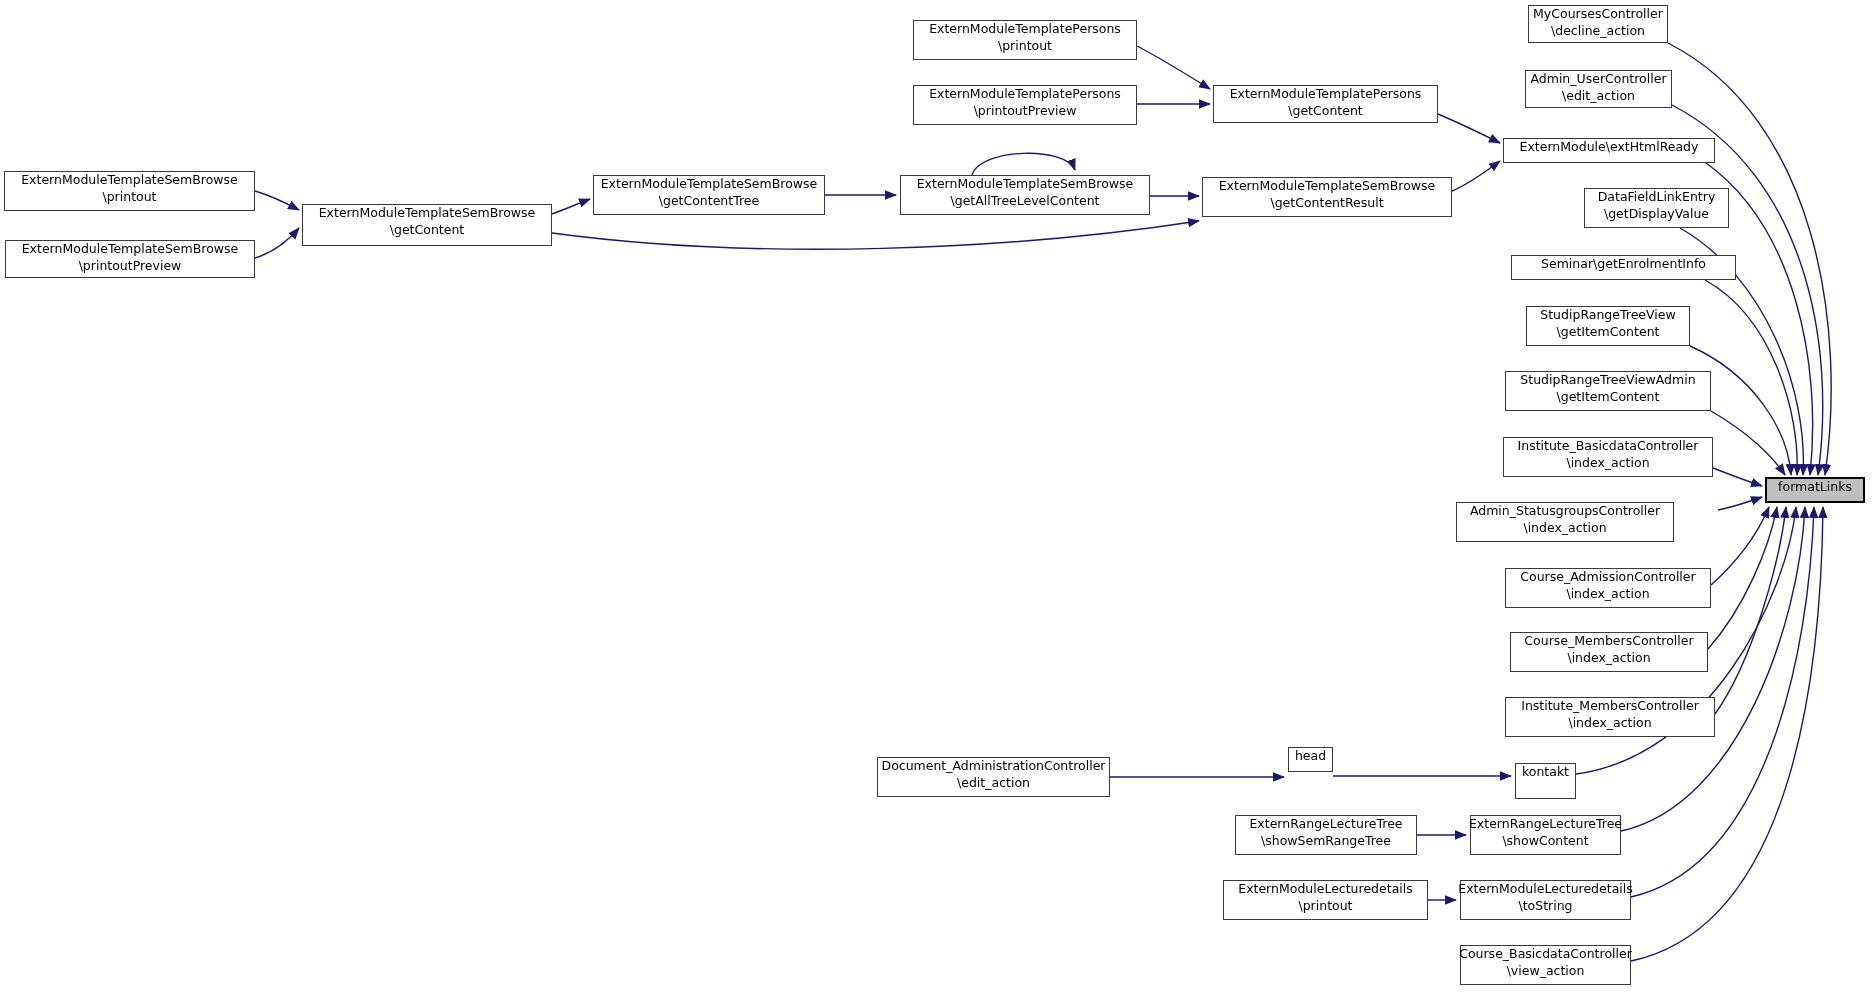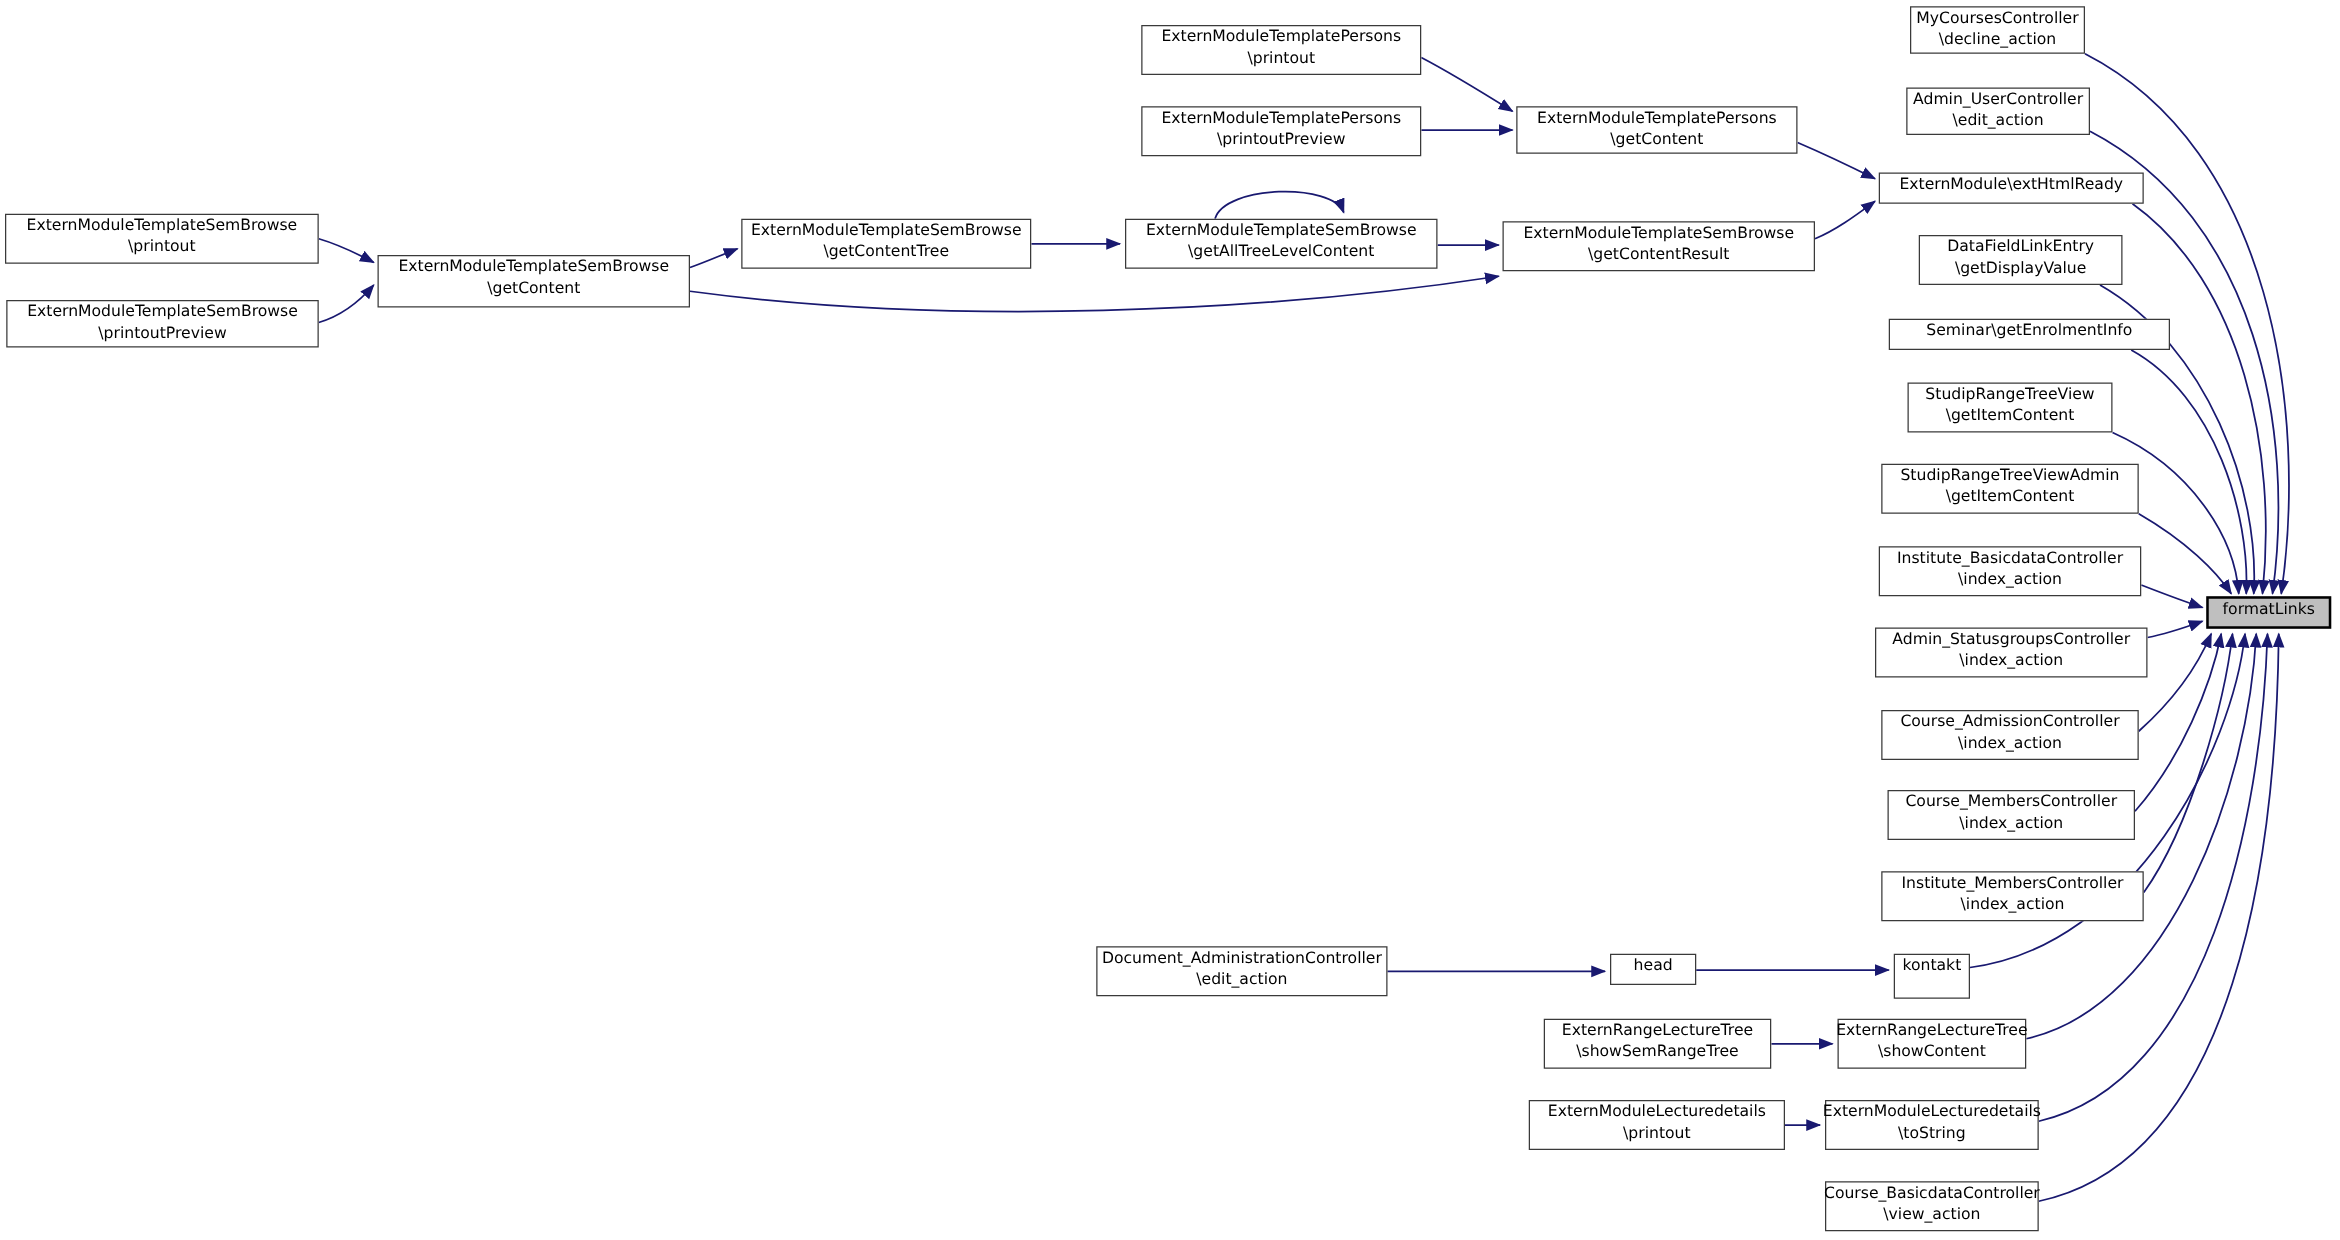--- a/index.html
+++ b/index.html
@@ -95,40 +95,40 @@
       <span>ExternModuleTemplatePersons
 \printoutPreview</span>
     </div>
   <div class="node" style="left:1213px;top:85px;width:225px;height:38px">
       <span>ExternModuleTemplatePersons
 \getContent</span>
     </div>
   <div class="node" style="left:1503px;top:138px;width:212px;height:25px">
       <span>ExternModule\extHtmlReady</span>
     </div>
-  <div class="node" style="left:1535px;top:188px;width:163px;height:40px">
+  <div class="node" style="left:1584px;top:188px;width:145px;height:40px">
       <span>DataFieldLinkEntry
 \getDisplayValue</span>
     </div>
   <div class="node" style="left:1511px;top:255px;width:225px;height:25px">
       <span>Seminar\getEnrolmentInfo</span>
     </div>
   <div class="node" style="left:1526px;top:306px;width:164px;height:40px">
       <span>StudipRangeTreeView
 \getItemContent</span>
     </div>
   <div class="node" style="left:1505px;top:371px;width:206px;height:40px">
       <span>StudipRangeTreeViewAdmin
 \getItemContent</span>
     </div>
   <div class="node" style="left:1503px;top:437px;width:210px;height:40px">
       <span>Institute_BasicdataController
 \index_action</span>
     </div>
-  <div class="node" style="left:1500px;top:502px;width:218px;height:40px">
+  <div class="node" style="left:1456px;top:502px;width:218px;height:40px">
       <span>Admin_StatusgroupsController
 \index_action</span>
     </div>
   <div class="node" style="left:1505px;top:568px;width:206px;height:40px">
       <span>Course_AdmissionController
 \index_action</span>
     </div>
   <div class="node" style="left:1510px;top:632px;width:198px;height:40px">
       <span>Course_MembersController
 \index_action</span>
@@ -157,21 +157,21 @@
 \decline_action</span>
     </div>
   <div class="node" style="left:1525px;top:70px;width:147px;height:38px">
       <span>Admin_UserController
 \edit_action</span>
     </div>
   <div class="node" style="left:877px;top:757px;width:233px;height:40px">
       <span>Document_AdministrationController
 \edit_action</span>
     </div>
-  <div class="node" style="left:1288px;top:763px;width:69px;height:25px">
+  <div class="node" style="left:1288px;top:747px;width:45px;height:25px">
       <span>head</span>
     </div>
   <div class="node" style="left:1235px;top:815px;width:182px;height:40px">
       <span>ExternRangeLectureTree
 \showSemRangeTree</span>
     </div>
   <div class="node" style="left:1223px;top:880px;width:205px;height:40px">
       <span>ExternModuleLecturedetails
 \printout</span>
     </div>

